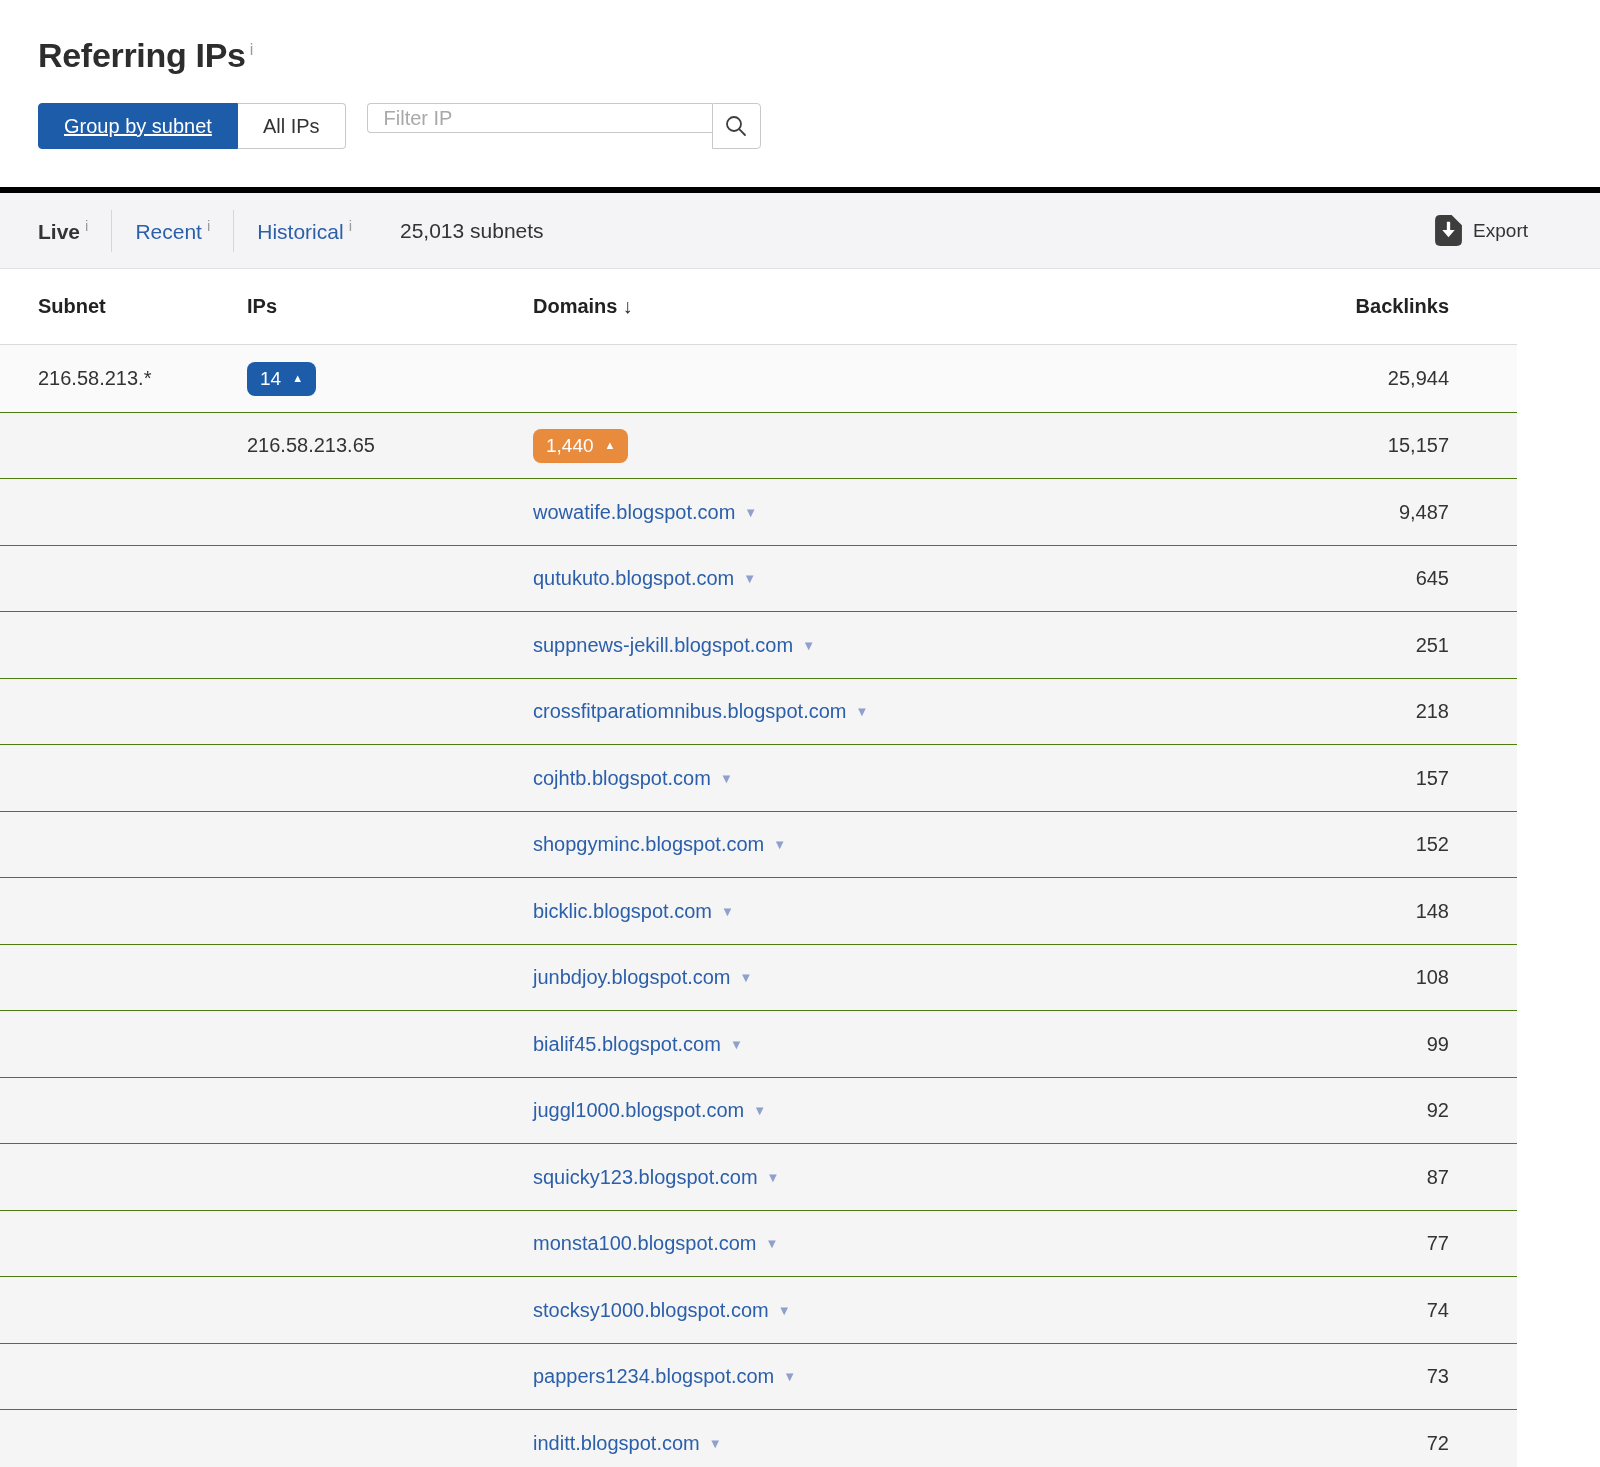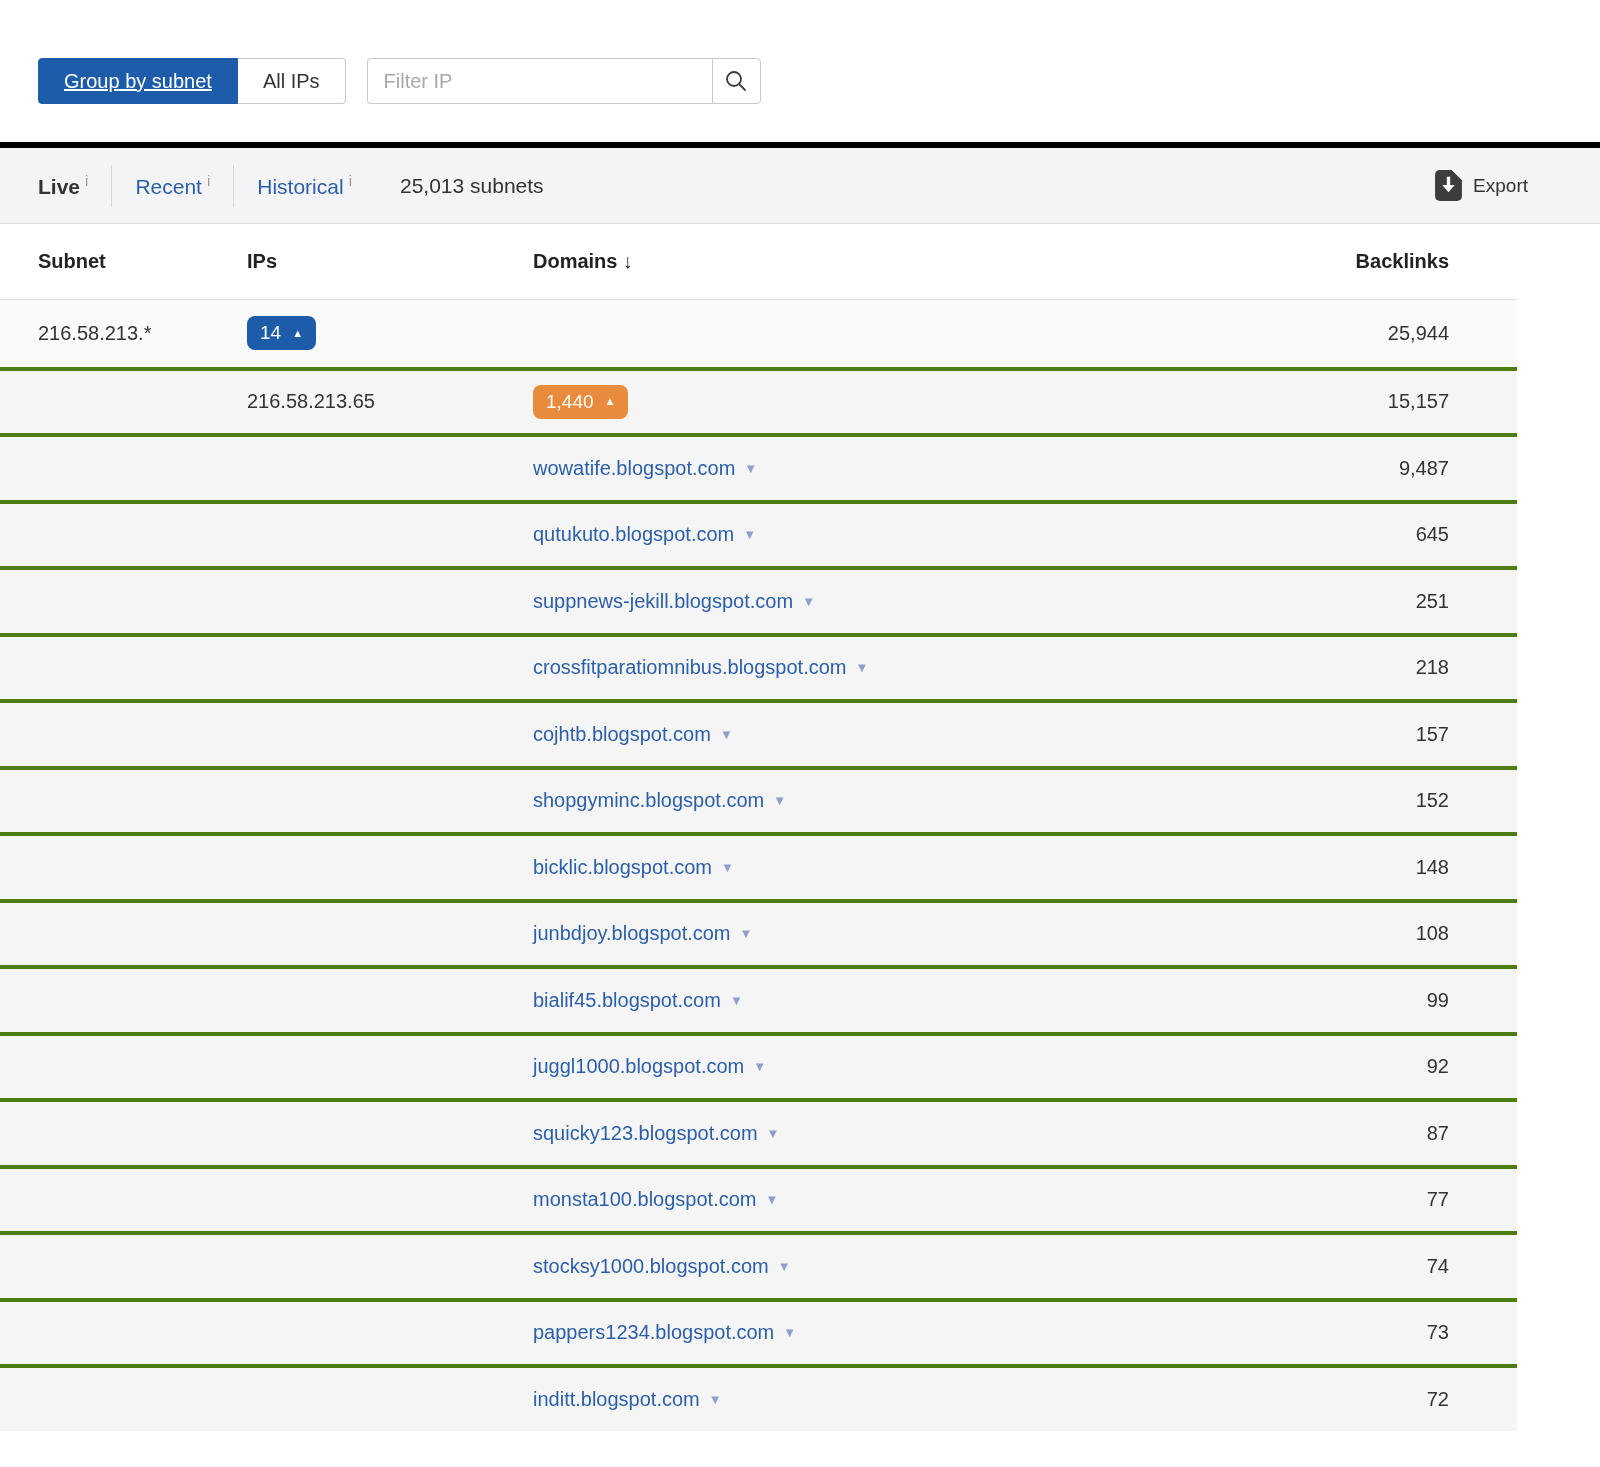--- a/index.html
+++ b/index.html
@@ -36,21 +36,21 @@
   .seg-active {
     background: var(--accent-blue); color: #fff;
     border: 1px solid var(--accent-blue); border-radius: 4px 0 0 4px; text-decoration: underline;
   }
   .seg-inactive {
     background: #fff; color: #333;
     border: 1px solid #c9c9cb; border-left: none; border-radius: 0 4px 4px 0;
   }
   .filter-group { display: flex; margin-left: 21px; height: 46px; }
   .filter-input {
-    width: 345px; height: 46px; border: 1px solid #c9c9cb; border-right: none;
+    width: 345px; height: 30px; border: 1px solid #c9c9cb; border-right: none;
     border-radius: 4px 0 0 4px; font-size: 20px; padding: 0 16px;
     color: #333; font-family: inherit; outline: none; background: #fff;
   }
   .filter-input::placeholder { color: #a8a8aa; }
   .search-btn {
     width: 49px; height: 46px; border: 1px solid #c9c9cb;
     border-radius: 0 4px 4px 0; background: #fff;
     display: flex; align-items: center; justify-content: center; cursor: pointer;
     padding: 0;
   }
@@ -86,21 +86,21 @@
   .th { font-size: 20px; font-weight: bold; color: #222; }
   .th-right { text-align: right; }
   .sort-arrow { font-weight: bold; margin-left: 5px; font-size: 20px; color: #2d2d2d; }
 
   .row {
     display: grid; grid-template-columns: 209px 286px 1fr auto;
     padding: 0 68px 0 38px; height: 66.5px; align-items: center;
     background: #f5f5f6;
   }
   .row-subnet { background: #fafafb; }
-  .row + .row { border-top: 4px solid #4d7c0f; }
+  .row + .row { border-top: 1px solid #4d7c0f; }
   .cell-text { font-size: 20px; color: #333; }
   .cell-num { text-align: right; font-size: 20px; color: #333; }
 
   .badge {
     display: inline-flex; align-items: center; gap: 11px;
     border-radius: 8px; color: #fff; font-size: 19px;
     padding: 6px 13px; cursor: pointer; justify-self: start;
     border: none; font-family: inherit; line-height: 22px;
   }
   .badge-blue { background: var(--accent-blue); }
@@ -108,20 +108,21 @@
   .caret-up { font-size: 11px; line-height: 11px; color: #fff; }
 
   .domain-cell { display: flex; align-items: center; }
   .domain-link { font-size: 20px; color: var(--link-blue); cursor: pointer; text-decoration: none; }
   .domain-caret { font-size: 13px; color: var(--caret-blue); margin-left: 9px; cursor: pointer; }
 </style>
 </head>
 <body>
 
 <div class="page-header">
+  <h1 class="page-title"><span>Referring IPs</span><sup class="info-sup">i</sup></h1>
 
   <div class="toolbar">
     <div class="segmented">
       <div class="seg-btn seg-active">Group by subnet</div>
       <div class="seg-btn seg-inactive">All IPs</div>
     </div>
     <div class="filter-group">
       <input class="filter-input" type="text" placeholder="Filter IP" style="">
       <button class="search-btn">
         <svg width="24" height="24" viewBox="0 0 24 24" fill="none">

